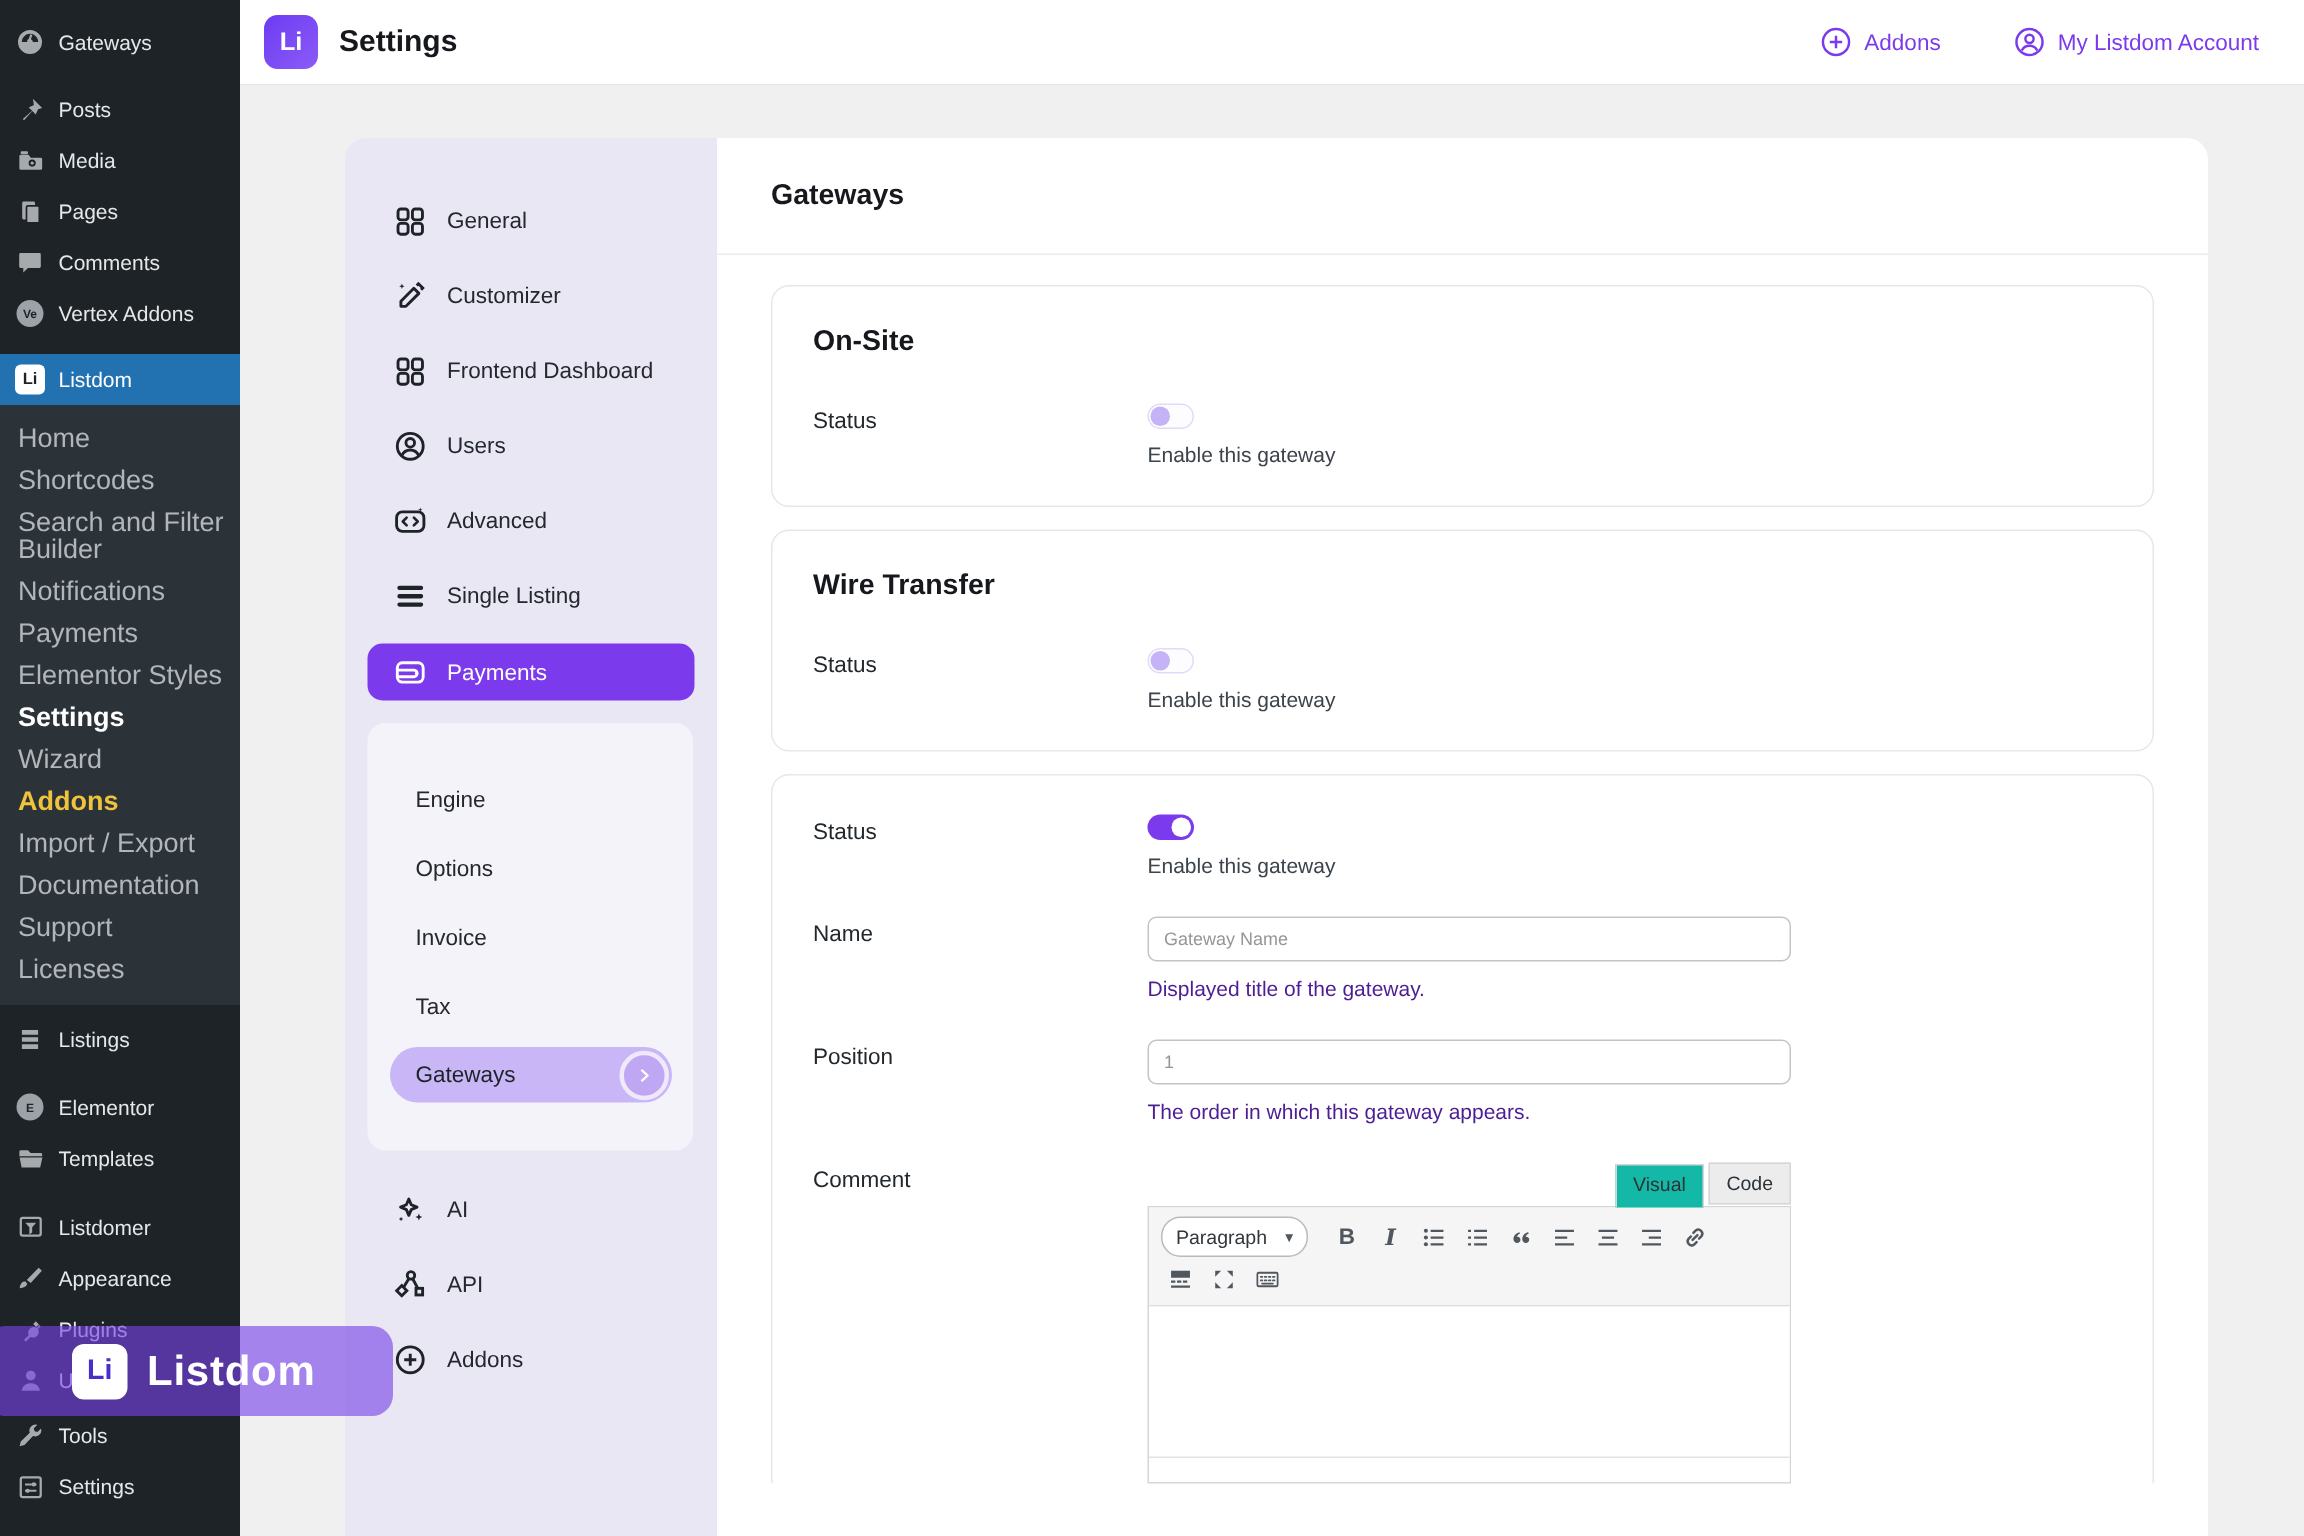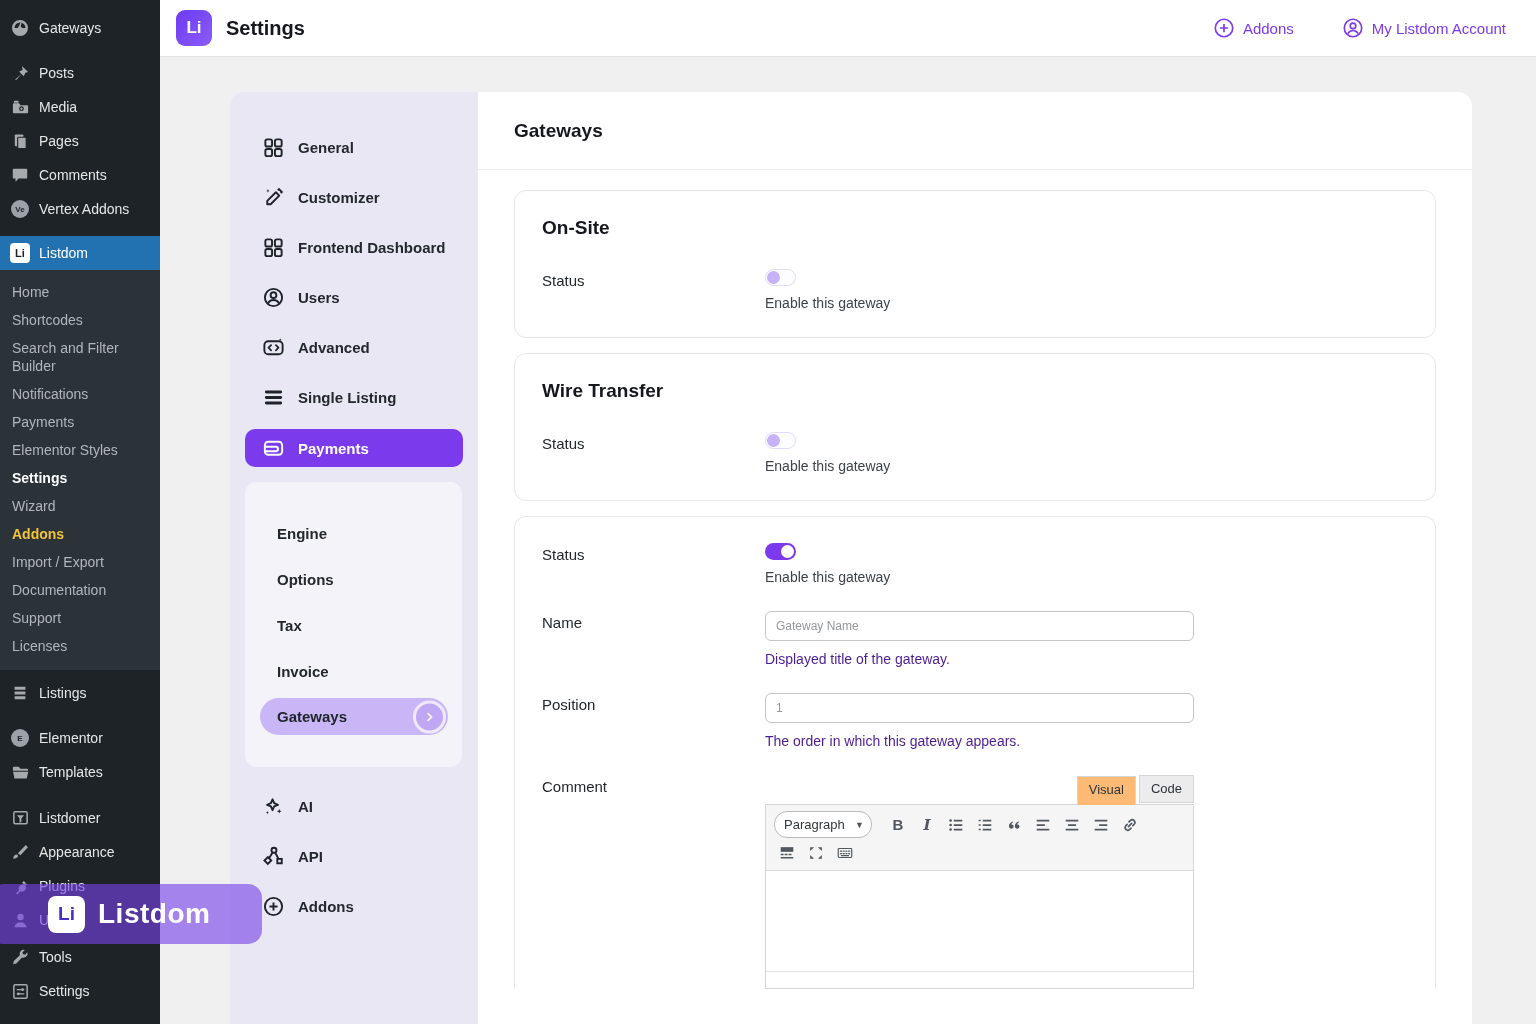--- a/index.html
+++ b/index.html
@@ -11,35 +11,35 @@
   #wp-sidebar { position:absolute; left:0; top:0; width:160px; height:1024px; background:#1d2327; z-index:5; padding-top:11px; }
   .wp-item { height:34px; display:flex; align-items:center; gap:9px; padding:0 6px 0 10px; font-size:14px; color:#e6e7e8; cursor:pointer; }
   .wp-item .wico { width:20px; height:20px; flex:none; color:#a7aaad; display:flex; align-items:center; justify-content:center; }
   .wp-sep { height:11px; }
   .badge-circle { width:18px; height:18px; border-radius:50%; background:#9ca2a7; color:#1d2327; font-size:8px; font-weight:bold; display:flex; align-items:center; justify-content:center; }
   .wp-active { position:relative; background:#2271b1; color:#fff; }
   .wp-active .wico { color:#fff; }
   .wp-active::after { content:""; position:absolute; right:-8px; top:50%; margin-top:-9px; border:9px solid transparent; border-left:8px solid #2271b1; }
   .li-badge { width:20px; height:20px; background:#fff; border-radius:4px; color:#1d2327; font-weight:bold; font-size:11px; display:flex; align-items:center; justify-content:center; }
   #wp-submenu { background:#2c3338; padding:8px 0 10px; }
-  .wp-sub { min-height:28px; display:flex; align-items:center; padding:0 10px 0 12px; font-size:14px; color:#b2b6bb; cursor:pointer; line-height:18px; }
+  .wp-sub { min-height:28px; display:flex; align-items:center; padding:0 10px 0 12px; font-size:18px; color:#b2b6bb; cursor:pointer; line-height:18px; }
   .wp-sub.wrap { padding-top:5px; padding-bottom:5px; }
   .wp-sub.current { color:#fff; font-weight:bold; }
   .wp-sub.hot { color:#f0c33c; font-weight:bold; }
   #wp-lower { padding-top:6px; }
 
   
   #topbar { position:absolute; left:160px; top:0; right:0; height:57px; background:#fff; border-bottom:1px solid #e4e4e6; display:flex; align-items:center; padding:0 30px 0 16px; z-index:4; }
   #topbar .logo { width:36px; height:36px; border-radius:9px; background:linear-gradient(135deg,#6d3bf3,#8b5cf6); color:#fff; font-weight:bold; font-size:17px; display:flex; align-items:center; justify-content:center; }
   #topbar .title { font-size:20px; font-weight:bold; margin-left:14px; color:#16181d; }
   #topbar .spacer { flex:1; }
   .top-link { display:flex; align-items:center; gap:8px; color:#7c3aed; font-size:15px; cursor:pointer; margin-left:48px; }
 
   
-  #set-sidebar { position:absolute; left:230px; top:92px; width:248px; bottom:0; background:#eae7f4; border-radius:14px 0 0 0; z-index:2; padding-top:30px;font-weight:bold; }
+  #set-sidebar { position:absolute; left:230px; top:92px; width:248px; bottom:0; background:#eae7f4; border-radius:14px 0 0 0; z-index:2; padding-top:30px; }
   .set-item { height:50px; display:flex; align-items:center; gap:13px; padding-left:32px; font-size:15px; color:#23282d; cursor:pointer; }
   .set-item .sico { width:23px; height:23px; color:#1d2327; flex:none; }
   .set-btn { margin:7px 15px 0; height:38px; border-radius:10px; background:#7c3aed; color:#fff; display:flex; align-items:center; gap:13px; padding-left:17px; font-size:15px; cursor:pointer; }
   .set-btn .sico { width:23px; height:23px; color:#fff; flex:none; }
   #pay-card { margin:15px 16px 0 15px; background:#f5f3fa; border-radius:12px; padding:28px 0 32px; }
   .pay-sub { height:46px; display:flex; align-items:center; padding-left:32px; font-size:15px; color:#23282d; cursor:pointer; }
   .pay-pill { position:relative; margin:4px 14px 0 15px; height:37px; border-radius:19px; background:#c9b6f7; display:flex; align-items:center; padding-left:17px; font-size:15px; color:#1d2327; cursor:pointer; }
   .pill-chev { position:absolute; right:2px; top:50%; transform:translateY(-50%); width:33px; height:33px; border-radius:50%; background:#c0a7f4; border:3px solid #efe9fb; display:flex; align-items:center; justify-content:center; color:#fff; }
   #set-lower { padding-top:14px; }
 
@@ -61,21 +61,21 @@
   .toggle.off .knob { position:absolute; left:1px; top:1px; width:13px; height:13px; border-radius:50%; background:#c6b2f6; }
   .toggle.on { background:#7c3aed; }
   .toggle.on .knob { position:absolute; right:2px; top:2px; width:13px; height:13px; border-radius:50%; background:#fff; }
   .tinput { width:100%; height:30px; border:1px solid #c3c4c7; border-radius:6px; padding:0 10px; font-size:12px; color:#2c3338; font-family:"Liberation Sans",sans-serif; outline:none; background:#fff; }
   .tinput::placeholder { color:#949699; }
 
   
   .editor { width:429px; }
   .editor-tabs { display:flex; justify-content:flex-end; align-items:flex-end; position:relative; z-index:2; }
   .etab { font-size:13px; color:#2c3338; border:1px solid #d6d6d9; padding:5px 11px 6px; cursor:pointer; }
-  .etab.visual { background:#fdba74; border-bottom:none; margin-bottom:-1px; padding-bottom:8px; }
+  .etab.visual { background:#14b8a6; border-bottom:none; margin-bottom:-1px; padding-bottom:8px; }
   .etab.code { background:#ececed; margin-left:3px; margin-bottom:1px; }
   .editor-frame { border:1px solid #d6d6d9; }
   .editor-toolbar { background:#f5f5f6; border-bottom:1px solid #dcdcde; padding:6px 8px 5px; }
   .tb-row { display:flex; align-items:center; gap:3px; }
   .tb-row + .tb-row { margin-top:3px; }
   .pselect { width:98px; height:27px; background:#fff; border:1px solid #b9babc; border-radius:13px; display:flex; align-items:center; justify-content:space-between; padding:0 7px 0 9px; font-size:13px; color:#32373c; margin-right:10px; cursor:pointer; }
   .pselect .tri { font-size:9px; color:#50575e; }
   .tbtn { width:26px; height:24px; display:flex; align-items:center; justify-content:center; color:#50575e; cursor:pointer; border-radius:2px; }
   .tbtn.bold { font-weight:bold; font-size:15px; }
   .tbtn.italic { font-family:"DejaVu Serif",serif; font-style:italic; font-size:15px; font-weight:bold; }
@@ -491,22 +491,22 @@
         <svg class="ic" width="23" height="23">
           <use href="#i-wallet"></use>
         </svg>
       </span>
       <span>Payments</span>
     </div>
 
   <div id="pay-card">
     <div class="pay-sub">Engine</div>
     <div class="pay-sub">Options</div>
+    <div class="pay-sub">Invoice</div>
     <div class="pay-sub">Tax</div>
-    <div class="pay-sub">Invoice</div>
     <div class="pay-pill">
         <span>Gateways</span>
         <span class="pill-chev">
           <svg class="ic" width="15" height="15">
             <use href="#i-chev"></use>
           </svg>
         </span>
       </div>
   </div>
 

